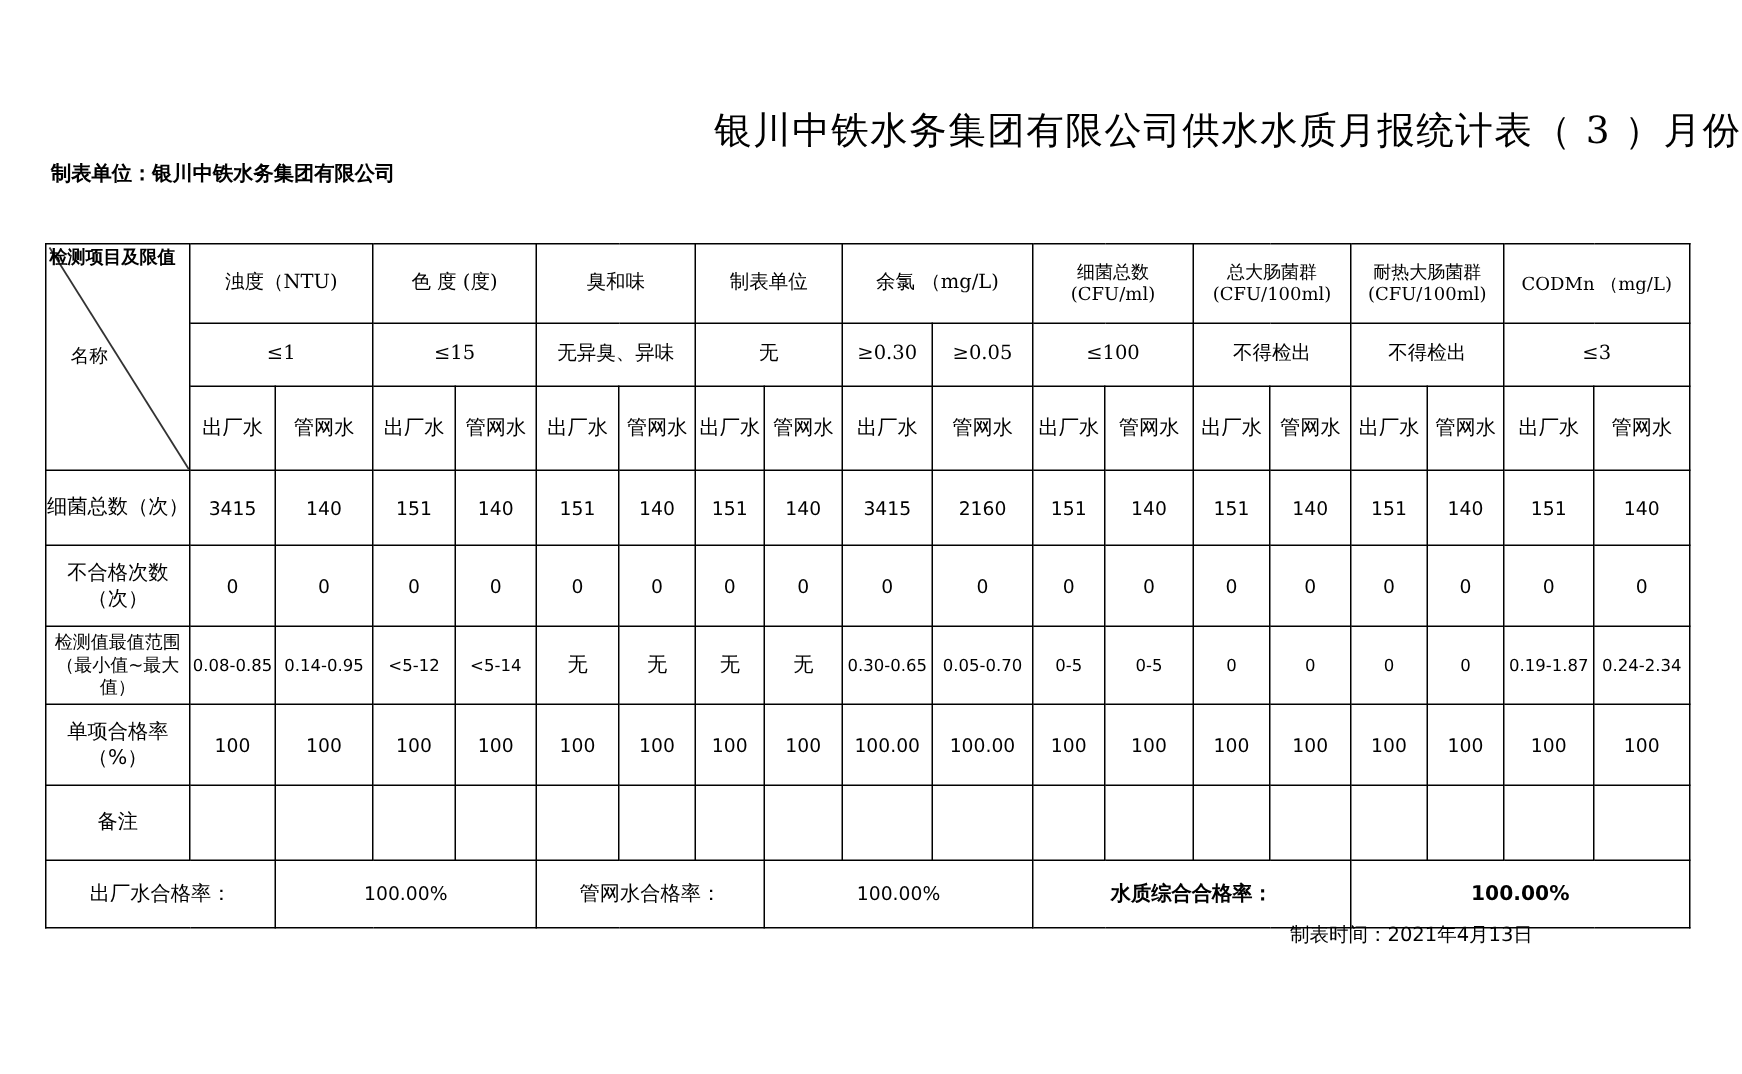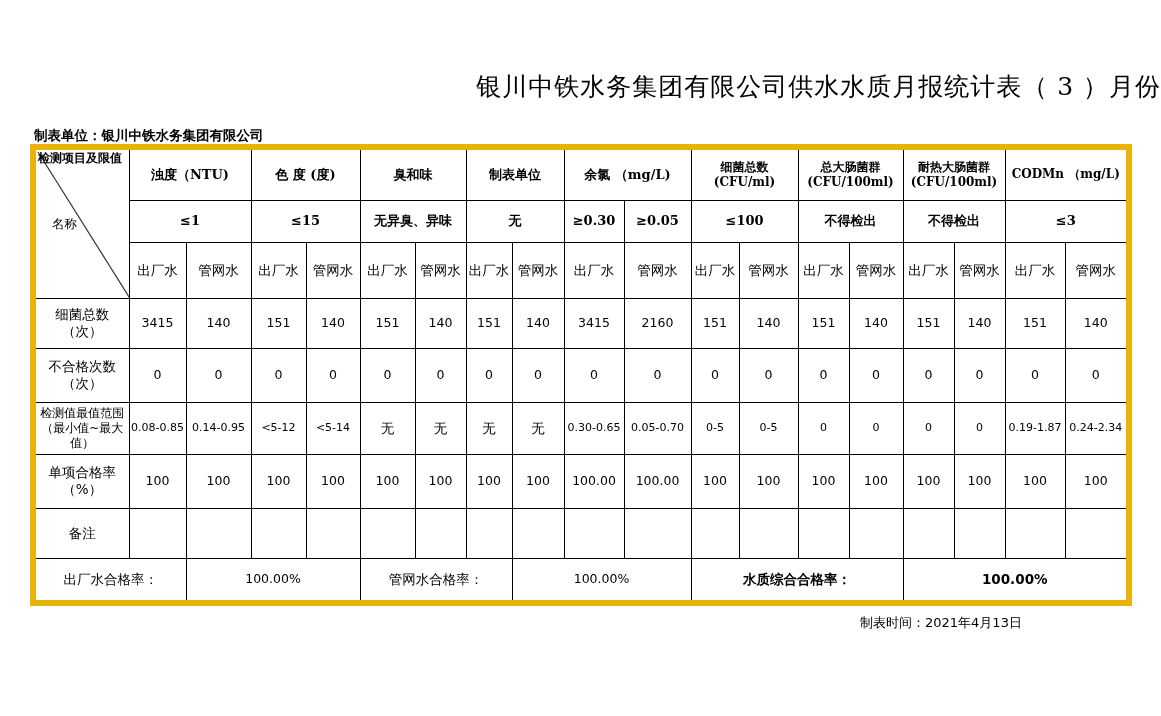--- a/index.html
+++ b/index.html
@@ -1,22 +1,22 @@
 <!DOCTYPE html>
 <html><head>
 <meta charset="utf-8">
 <style>
   html, body { margin:0; padding:0; background:#ffffff; }
   body { width:1161px; height:716px; position:relative; overflow:hidden; font-family:"DejaVu Sans", sans-serif; color:#000; }
   .title { position:absolute; left:0; top:70px; width:1161px; text-align:right; font-family:"DejaVu Serif", serif; font-size:25px; letter-spacing:1px; }
-  .unit { position:absolute; left:34px; top:127px; font-size:13.5px; font-weight:bold; }
+  .unit { position:absolute; left:34px; top:107px; font-size:13.5px; font-weight:bold; }
   .made-time { position:absolute; left:860px; top:614px; font-size:13px; }
-  table.report { position:absolute; left:30px; top:144px; border-collapse:collapse; table-layout:fixed; border:6px solid #eab308; }
+  table.report { position:absolute; left:30px; top:162px; border-collapse:collapse; table-layout:fixed; border:1px solid #eab308; }
   table.report td { border:1px solid #000; text-align:center; vertical-align:middle; padding:0; font-size:13px; line-height:1.25; overflow:hidden; white-space:nowrap; }
-  .hb { font-weight:bold; font-family:"DejaVu Serif", serif;margin-left:43px; }
+  .hb { font-weight:normal; font-family:"DejaVu Serif", serif;margin-left:43px; }
   .hb-small { font-size:12px !important; }
   .sub { font-size:13.5px !important; }
   .lbl { font-size:13.5px !important; white-space:normal !important; }
   .lbl-small { font-size:12px !important; white-space:normal !important; }
   .num { font-size:12.5px !important; }
   .rng { font-size:11px !important; }
   .diag { position:relative; }
   .diag svg { position:absolute; left:0; top:0; }
   .diag .d-top { position:absolute; left:2px; top:1px; font-size:12px; font-weight:bold; }
   .diag .d-bot { position:absolute; left:16px; top:66px; font-size:12.5px; font-weight:normal; }

